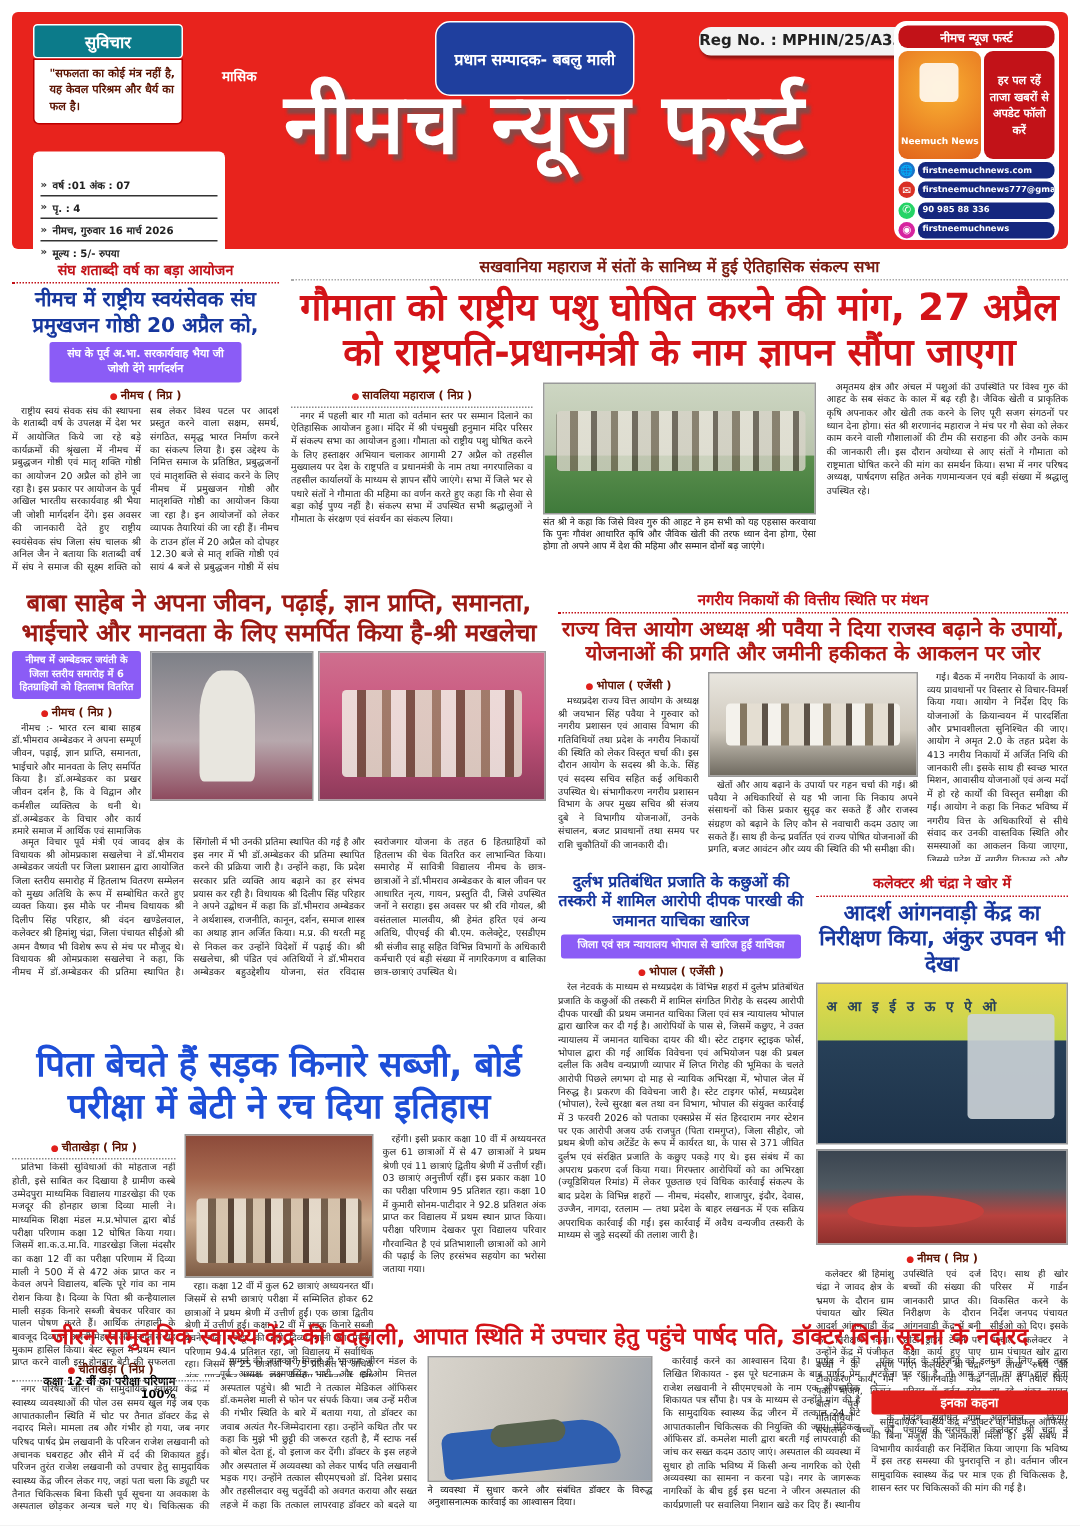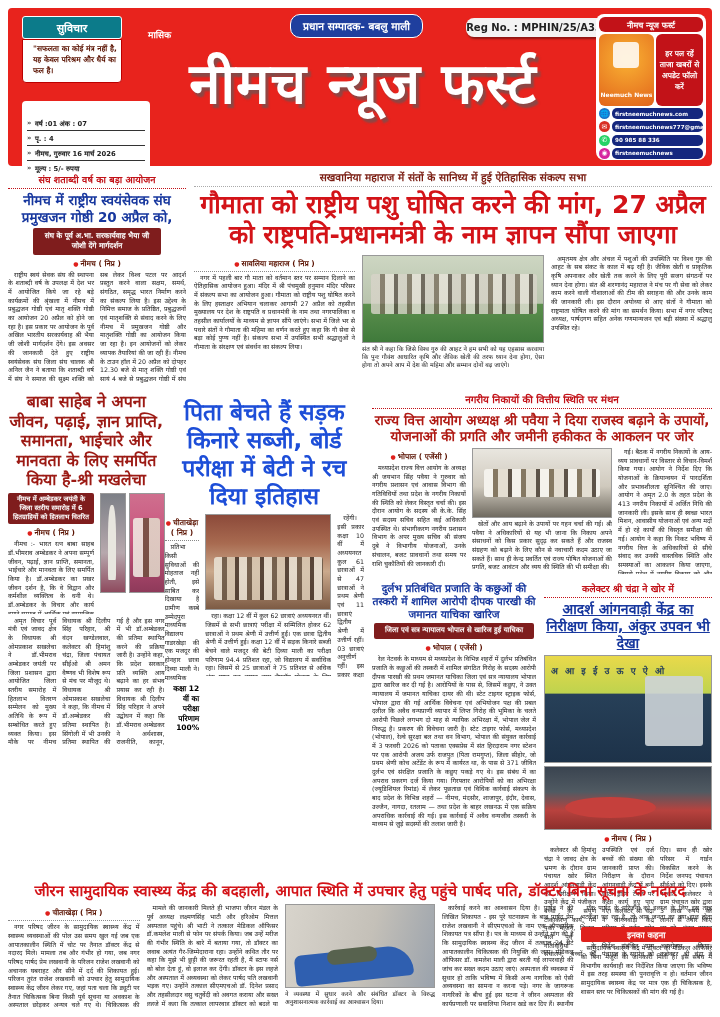--- a/index.html
+++ b/index.html
@@ -12,22 +12,22 @@
              padding:3px 16px;border:1px solid #fff;border-radius:3px;}
   .quotebody{background:#fff;border:1px solid #b00;border-radius:0 0 4px 4px;color:#5a1200;
              font-size:7.5px;font-weight:bold;padding:4px 4px 5px 10px;line-height:1.45;}
   .infobox{position:absolute;left:14px;top:93px;width:118px;background:#fff;border-radius:4px 4px 14px 4px;
            padding:15px 5px;}
   .infoline{font-size:6.8px;font-weight:bold;color:#222;border-bottom:1px solid #333;
             padding:2.5px 0 2.5px 8px;position:relative;}
   .infoline:last-child{border-bottom:none;}
   .infoline::before{content:"»";position:absolute;left:0;color:#333;}
   .editorbox{position:absolute;left:282px;top:6px;background:#1f3f9e;color:#fff;font-weight:bold;
-             font-size:10.5px;padding:4px 12px;border-radius:10px;border:1px solid #fff;}
-  .monthly{position:absolute;left:140px;top:20px;color:#fff;font-size:9px;font-weight:bold;}
+             font-size:10.5px;padding:17px 12px;border-radius:10px;border:1px solid #fff;}
+  .monthly{position:absolute;left:140px;top:36px;color:#fff;font-size:9px;font-weight:bold;}
   .bigtitle{position:absolute;left:120px;top:48px;width:470px;text-align:center;color:#fff;
             font-size:56px;font-weight:bold;line-height:1.0;
             text-shadow:3px 4px 2px rgba(90,90,90,.65);letter-spacing:1px;white-space:nowrap;}
   .regbox{position:absolute;left:458px;top:10px;width:150px;background:#f3f3f3;color:#222;
           font-weight:bold;font-size:10px;text-align:center;padding:4px 0;border-radius:8px;
           box-shadow:1px 2px 2px rgba(0,0,0,.4);}
   .promocard{position:absolute;right:6px;top:6px;width:110px;height:146px;background:#fff;
              border-radius:8px;padding:3px;box-sizing:border-box;}
   .promohead{background:#c21218;color:#fff;font-size:8px;font-weight:bold;text-align:center;
              border-radius:6px;padding:2px 0;margin-bottom:2px;}
@@ -41,21 +41,21 @@
             font-weight:bold;text-align:center;display:flex;align-items:center;padding:2px;line-height:1.5;}
   .contactrow{display:flex;align-items:center;gap:2px;margin-top:2.2px;}
   .cicon{width:11px;height:11px;border-radius:50%;color:#fff;font-size:7px;display:flex;
          align-items:center;justify-content:center;flex:none;}
   .cbar{flex:1;background:#15277e;color:#fff;font-size:5.6px;font-weight:bold;border-radius:5px;
         padding:2.5px 3px;white-space:nowrap;overflow:hidden;}
   
   .kicker{color:#c21218;font-weight:bold;text-align:center;border-bottom:1px dotted #c21218;
           padding-bottom:2px;margin-bottom:3px;}
   .hl{font-weight:bold;text-align:center;line-height:1.22;}
-  .redbox{background:#7f1d1d;color:#fff;font-weight:bold;text-align:center;border-radius:2px;
+  .redbox{background:#8b5cf6;color:#fff;font-weight:bold;text-align:center;border-radius:2px;
           padding:3px 4px;line-height:1.4;}
   .byline{font-size:7.5px;font-weight:bold;color:#5a1200;text-align:center;margin:3px 0;}
   .byline::before{content:"● ";color:#e0201c;font-size:6px;}
   .bodytxt{font-size:6.3px;line-height:1.38;color:#1c1c1c;text-align:justify;overflow:hidden;}
   .bodytxt::first-letter{margin-left:6px;}
   .caption{font-size:6.2px;line-height:1.3;color:#111;text-align:justify;margin-top:2px;}
   .photo{border:1px solid #999;box-sizing:border-box;}
   .dotrule{border-bottom:1px dotted #888;margin:2px 0;}
   
   .band1{position:absolute;left:8px;top:172px;width:704px;height:218px;display:flex;gap:8px;align-items:center;}
@@ -70,21 +70,21 @@
   .gau-grid{display:flex;gap:7px;height:138px;}
   .gau-grid .colL,.gau-grid .colR{flex:1;}
   .gau-fig{width:182px;flex:none;}
   .ph-main{width:182px;height:88px;background:
      linear-gradient(180deg,#cdd6c2 0%,#b9c4ad 55%,#5c8f4e 56%,#3f7a3b 100%);position:relative;}
   .ph-main::before{content:"";position:absolute;left:8px;top:18px;width:166px;height:40px;
      background:repeating-linear-gradient(90deg,#d8d4c9 0 9px,#7a6f5e 9px 14px,#e8e4da 14px 23px,#5d544a 23px 27px);
      opacity:.8;border-radius:3px;}
   
   .band2{position:absolute;left:8px;top:392px;width:704px;height:486px;display:flex;gap:8px;}
-  .leftstack{width:356px;flex:none;display:flex;flex-direction:row;}
+  .leftstack{width:356px;flex:none;display:flex;flex-direction:column;}
   .baba-hl{font-size:16px;color:#9c1a14;}
   .baba-grid{display:flex;gap:6px;margin-top:3px;height:120px;}
   .baba-c1{width:86px;flex:none;}
   .baba-box{font-size:6.6px;padding:2px;}
   .baba-right{flex:1;}
   .baba-photos{display:flex;gap:3px;height:100px;}
   .ph-baba1{flex:1;background:linear-gradient(180deg,#7d8087,#b7a8ad 60%,#8e4a5e);position:relative;}
   .ph-baba1::before{content:"";position:absolute;left:30%;top:12%;width:34%;height:76%;background:#e8e6df;border-radius:40% 40% 8% 8%;}
   .ph-baba2{flex:1.4;background:linear-gradient(180deg,#cf6f8e,#c9557e 45%,#8e3a5a);position:relative;}
   .ph-baba2::before{content:"";position:absolute;left:10%;top:25%;width:80%;height:60%;
@@ -108,21 +108,21 @@
   .ph-fin{width:140px;height:70px;background:linear-gradient(180deg,#e9e6df 0%,#cfc9bd 55%,#6f6a60 100%);position:relative;}
   .ph-fin::before{content:"";position:absolute;left:8%;top:30%;width:84%;height:40%;
      background:repeating-linear-gradient(90deg,#f4f2ec 0 9px,#857862 9px 14px,#e4ded2 14px 24px,#5d5348 24px 28px);border-radius:3px;}
   .subrow{display:flex;gap:8px;margin-top:6px;flex:1;}
   .turtlecol{width:164px;flex:none;}
   .turtle-hl{font-size:10.5px;color:#17379e;}
   .turtle-box{font-size:7px;margin:3px 2px;}
   .turtle-body{height:238px;}
   .angancol{flex:1;}
   .angan-kick{font-size:9.5px;}
-  .angan-hl{font-size:14px;color:#17379e;margin:2px 0 3px;text-decoration:underline;}
+  .angan-hl{font-size:14px;color:#17379e;margin:2px 0 3px;}
   .ph-angan{width:100%;height:108px;background:linear-gradient(180deg,#e9d94a 0%,#bfd34e 35%,#274058 36%,#1d3249 100%);position:relative;}
   .ph-angan::before{content:"अ आ इ ई उ ऊ ए ऐ ओ";position:absolute;left:6px;top:8px;color:#27415a;font-size:9px;font-weight:bold;letter-spacing:2px;}
   .ph-angan::after{content:"";position:absolute;right:8px;top:20px;width:58px;height:70px;background:#cdd4d8;border-radius:3px;opacity:.9;}
   .ph-kids{width:100%;height:64px;margin-top:3px;background:linear-gradient(180deg,#3a4450 0%,#505a62 40%,#b8423e 70%,#8d2f2c 100%);position:relative;}
   .ph-kids::before{content:"";position:absolute;left:12%;top:48%;width:55%;height:34%;background:#c5403c;border-radius:50%;}
   .angan-body{column-count:3;column-gap:6px;height:118px;margin-top:3px;}
   
   .band3{position:absolute;left:8px;top:882px;width:704px;height:128px;}
   .jeer-hl{font-size:15px;color:#d31318;}
   .jeer-grid{display:flex;gap:7px;margin-top:4px;height:104px;}

